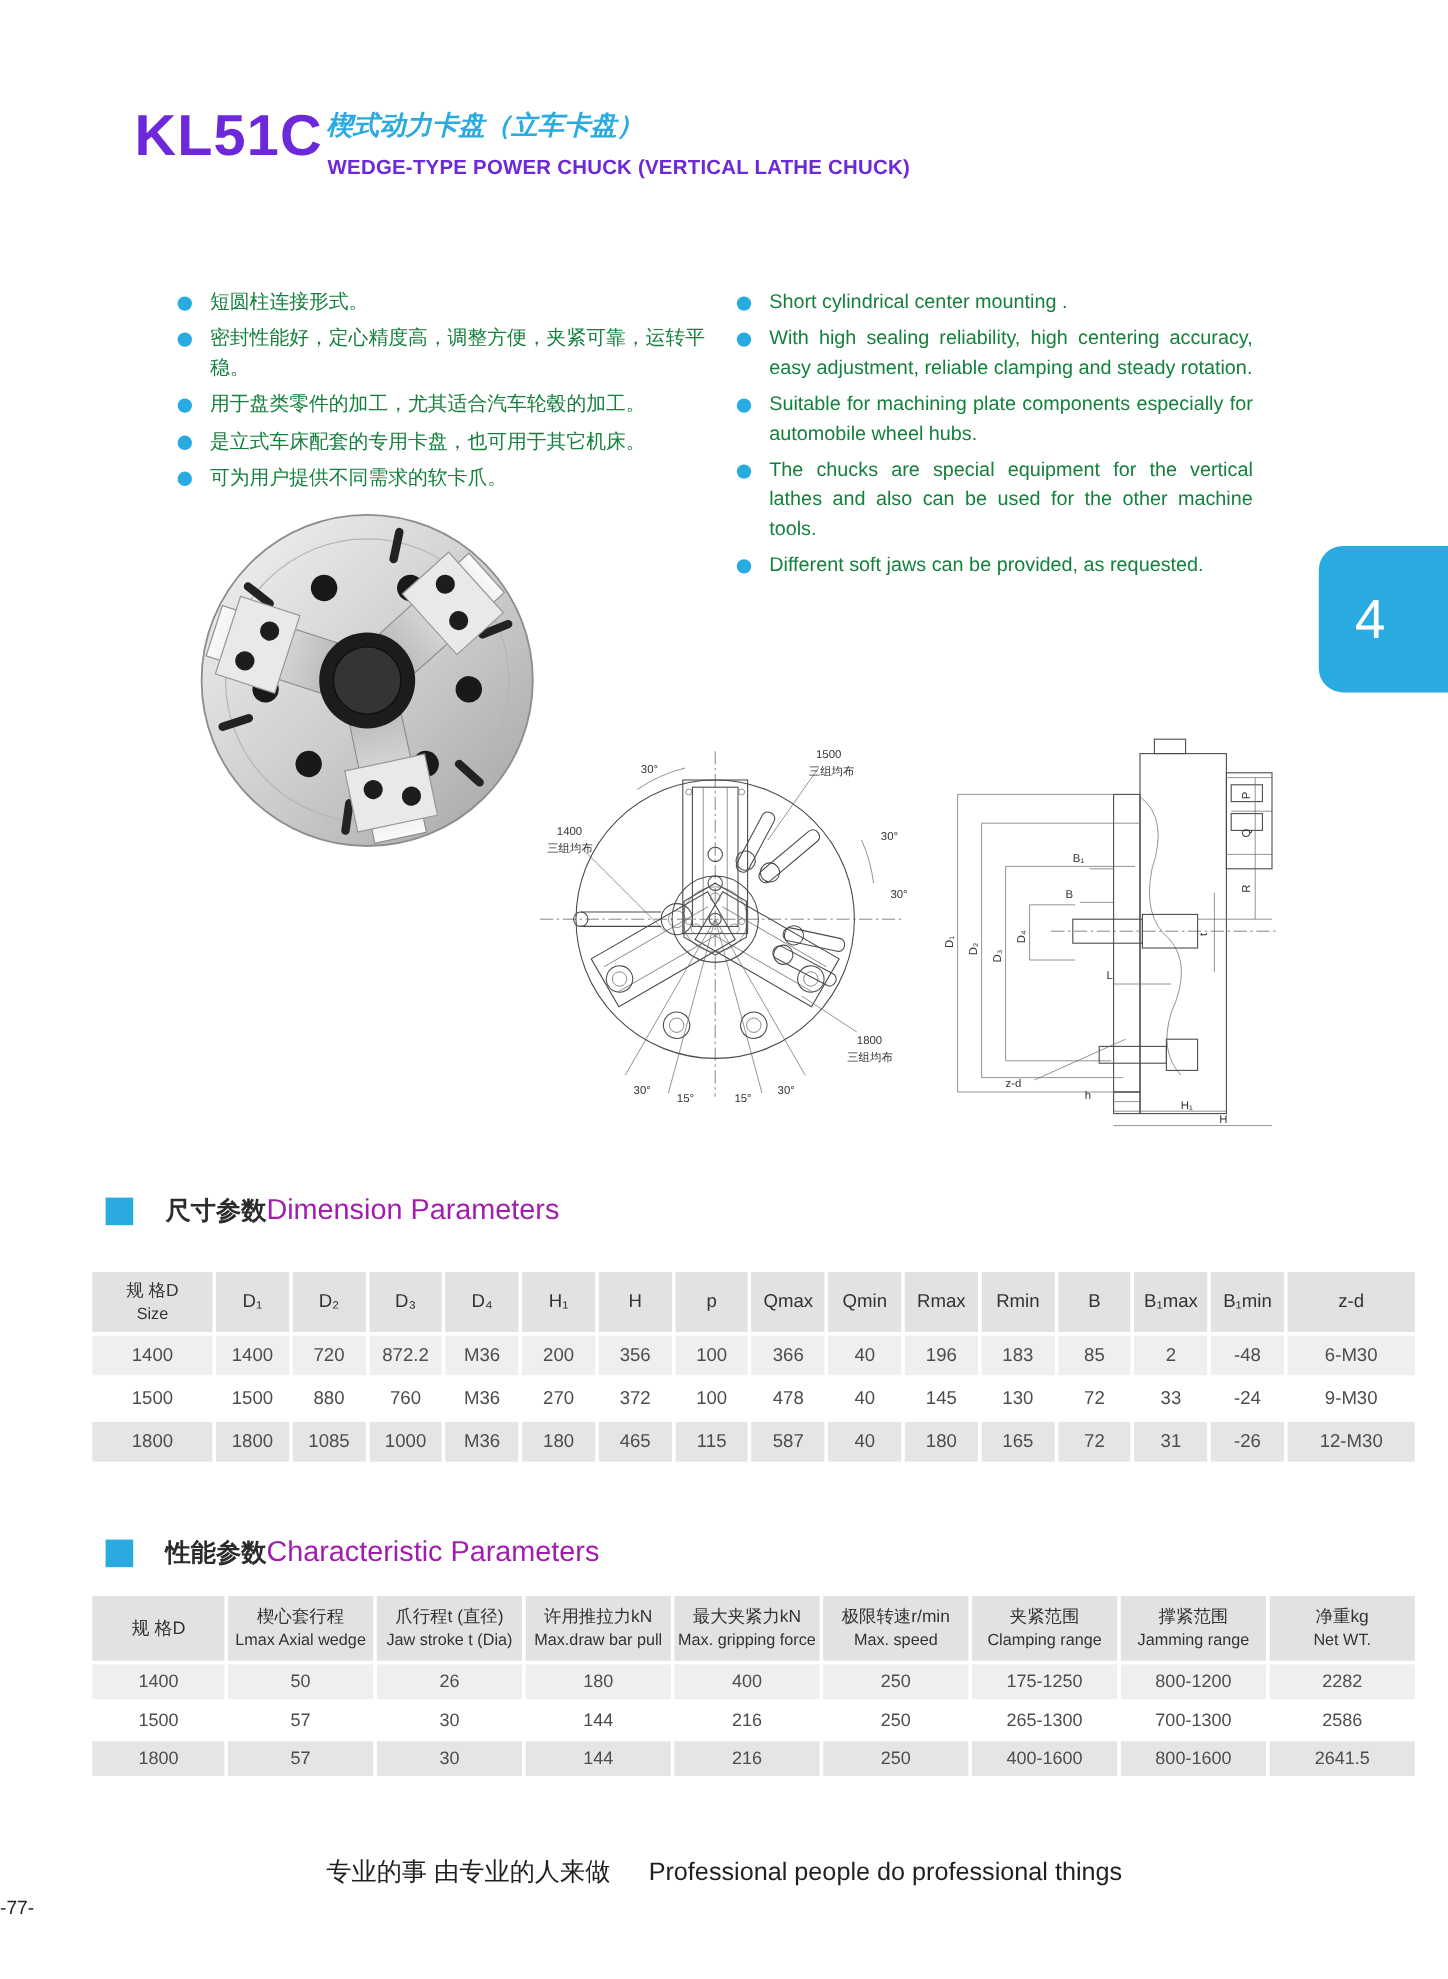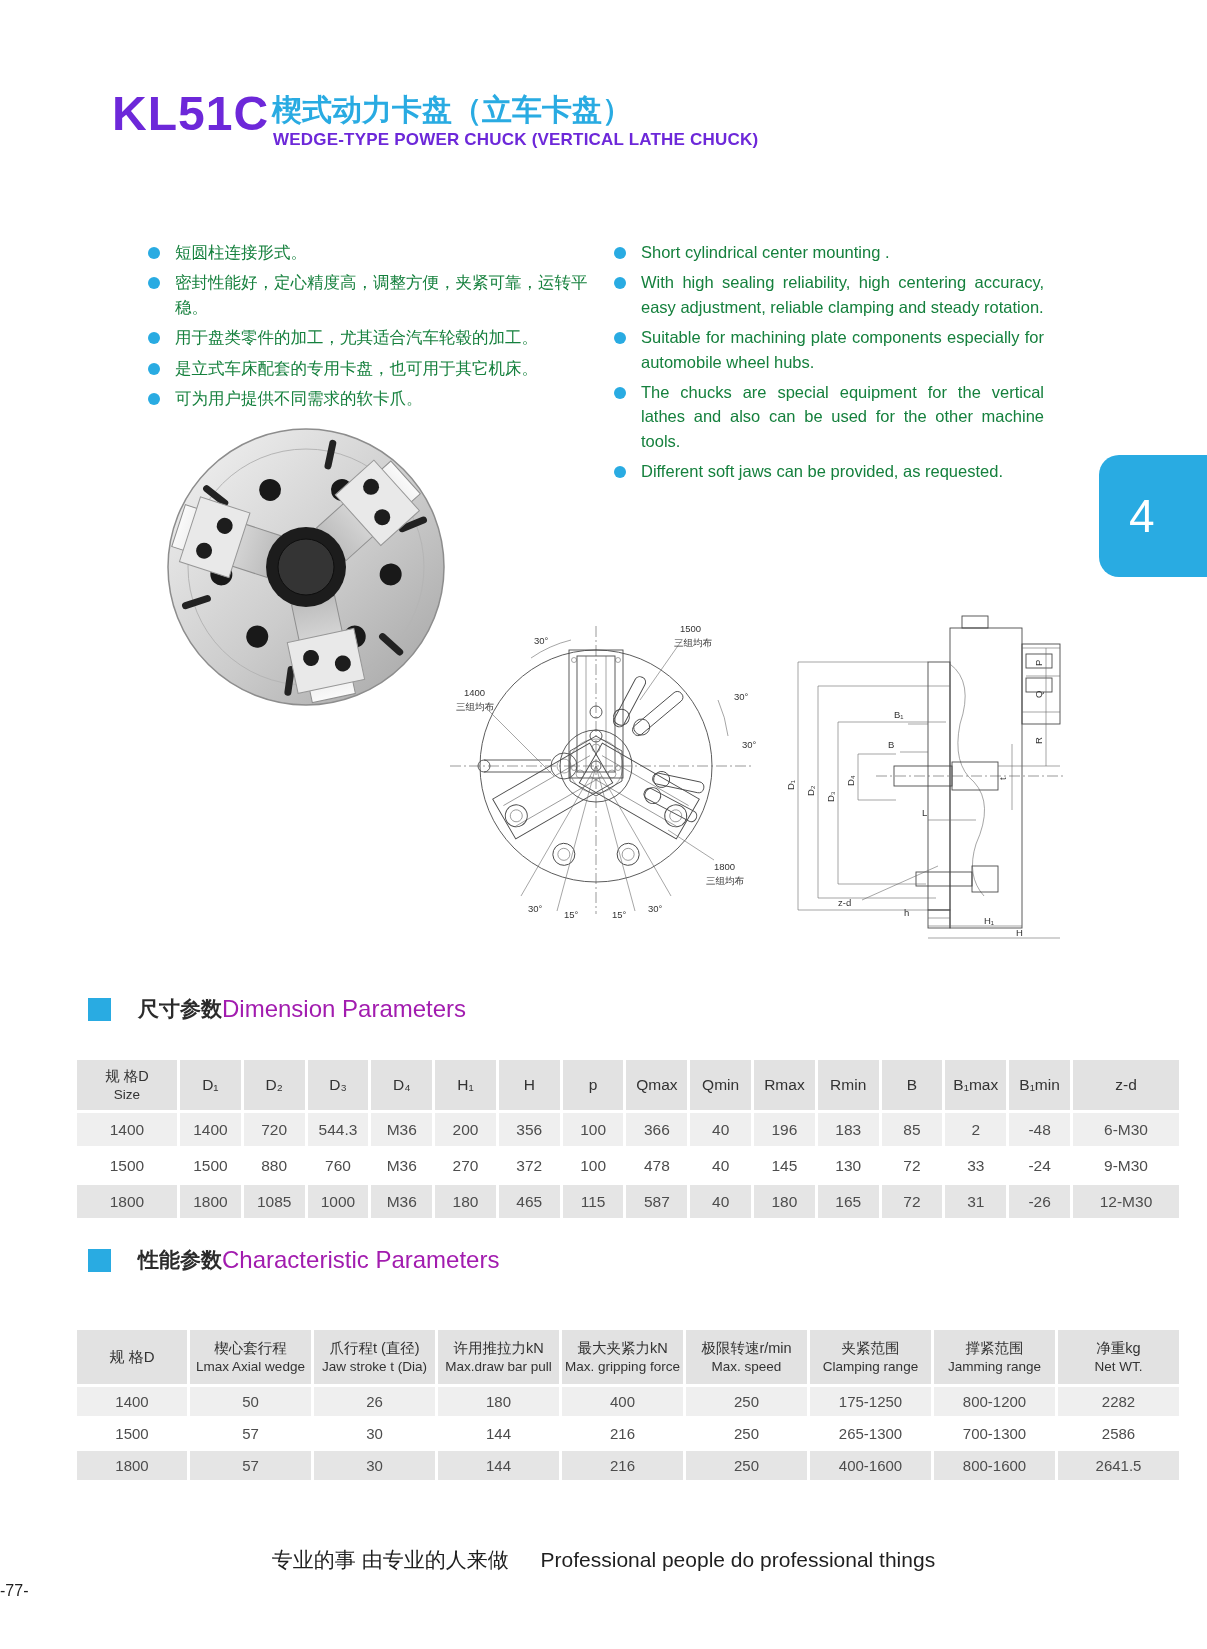--- a/index.html
+++ b/index.html
@@ -1,21 +1,21 @@
 <!DOCTYPE html>
 <html><head>
 <meta charset="utf-8">
 <style>
   html,body { margin:0; padding:0; background:#ffffff; }
   body { font-family:"Liberation Sans", sans-serif; }
   .page { position:relative; width:1207px; height:1649px; background:#ffffff; margin:0 auto; overflow:hidden; }
 
   
   .model-code { position:absolute; left:112px; top:86px; font-size:48px; font-weight:bold; color:#6d28d9; letter-spacing:1px; }
-  .title-zh   { position:absolute; left:272px; top:90px; font-size:30px; font-weight:bold; color:#29abe2; }
+  .title-zh   { position:absolute; left:272px; top:90px; font-size:22px; font-weight:bold; color:#29abe2;font-style:italic; }
   .title-en   { position:absolute; left:273px; top:130px; font-size:17px; font-weight:bold; color:#6d28d9; letter-spacing:0.2px; }
 
   
   .features { position:absolute; margin:0; padding:0; list-style:none; }
   .features li { position:relative; padding-left:29px; margin-bottom:6px; font-size:16.5px; color:#15803d; line-height:1.48; }
   .features li::before { content:""; position:absolute; left:2px; top:7px; width:12px; height:12px; border-radius:50%; background:#29abe2; }
   .features-zh { left:146px; top:240px; width:460px; }
   .features-en { left:612px; top:240px; width:432px; }
   .features-en li { text-align:justify; }
 
@@ -31,21 +31,21 @@
   .draw-thin { stroke:#6a6a6a; stroke-width:0.6; fill:none; }
   .draw-dash { stroke:#555; stroke-width:0.6; fill:none; stroke-dasharray:11 3 2 3; }
   .draw-txt  { font-size:9.5px; fill:#333; font-family:"Liberation Sans", sans-serif; }
 
   
   .section-title { position:absolute; display:flex; align-items:center; }
   .section-title .sq { width:23px; height:23px; background:#29abe2; margin-right:27px; }
   .section-title .st-zh { font-size:21px; color:#2b2b2b; font-weight:bold; margin-right:0; }
   .section-title .st-en { font-size:24px; color:#a21caf; }
   .st-dim  { left:88px; top:995px; }
-  .st-char { left:88px; top:1246px; }
+  .st-char { left:88px; top:1280px; }
 
   
   .tbl { position:absolute; left:74px; width:1108px; border-collapse:separate; border-spacing:3px; table-layout:fixed; }
   .tbl th { background:#e2e2e2; font-weight:normal; color:#333333; text-align:center; vertical-align:middle; padding:3px 1px; }
   .tbl td { background:#ffffff; color:#4d4d4d; text-align:center; vertical-align:middle; padding:0 1px; }
   .tbl tbody tr:nth-child(1) td { background:#efefef; }
   .tbl tbody tr:nth-child(2) td { background:#ffffff; }
   .tbl tbody tr:nth-child(3) td { background:#e5e5e5; }
   .tbl-dim  { top:1057px; font-size:15.5px; }
   .tbl-dim  th { height:44px; }
@@ -382,21 +382,21 @@
           <th>B₁max</th>
           <th>B₁min</th>
           <th>z-d</th>
         </tr>
       </thead>
     <tbody>
         <tr>
           <td>1400</td>
           <td>1400</td>
           <td>720</td>
-          <td>544.3</td>
+          <td>872.2</td>
           <td>M36</td>
           <td>200</td>
           <td>356</td>
           <td>100</td>
           <td>366</td>
           <td>40</td>
           <td>196</td>
           <td>183</td>
           <td>85</td>
           <td>2</td>

